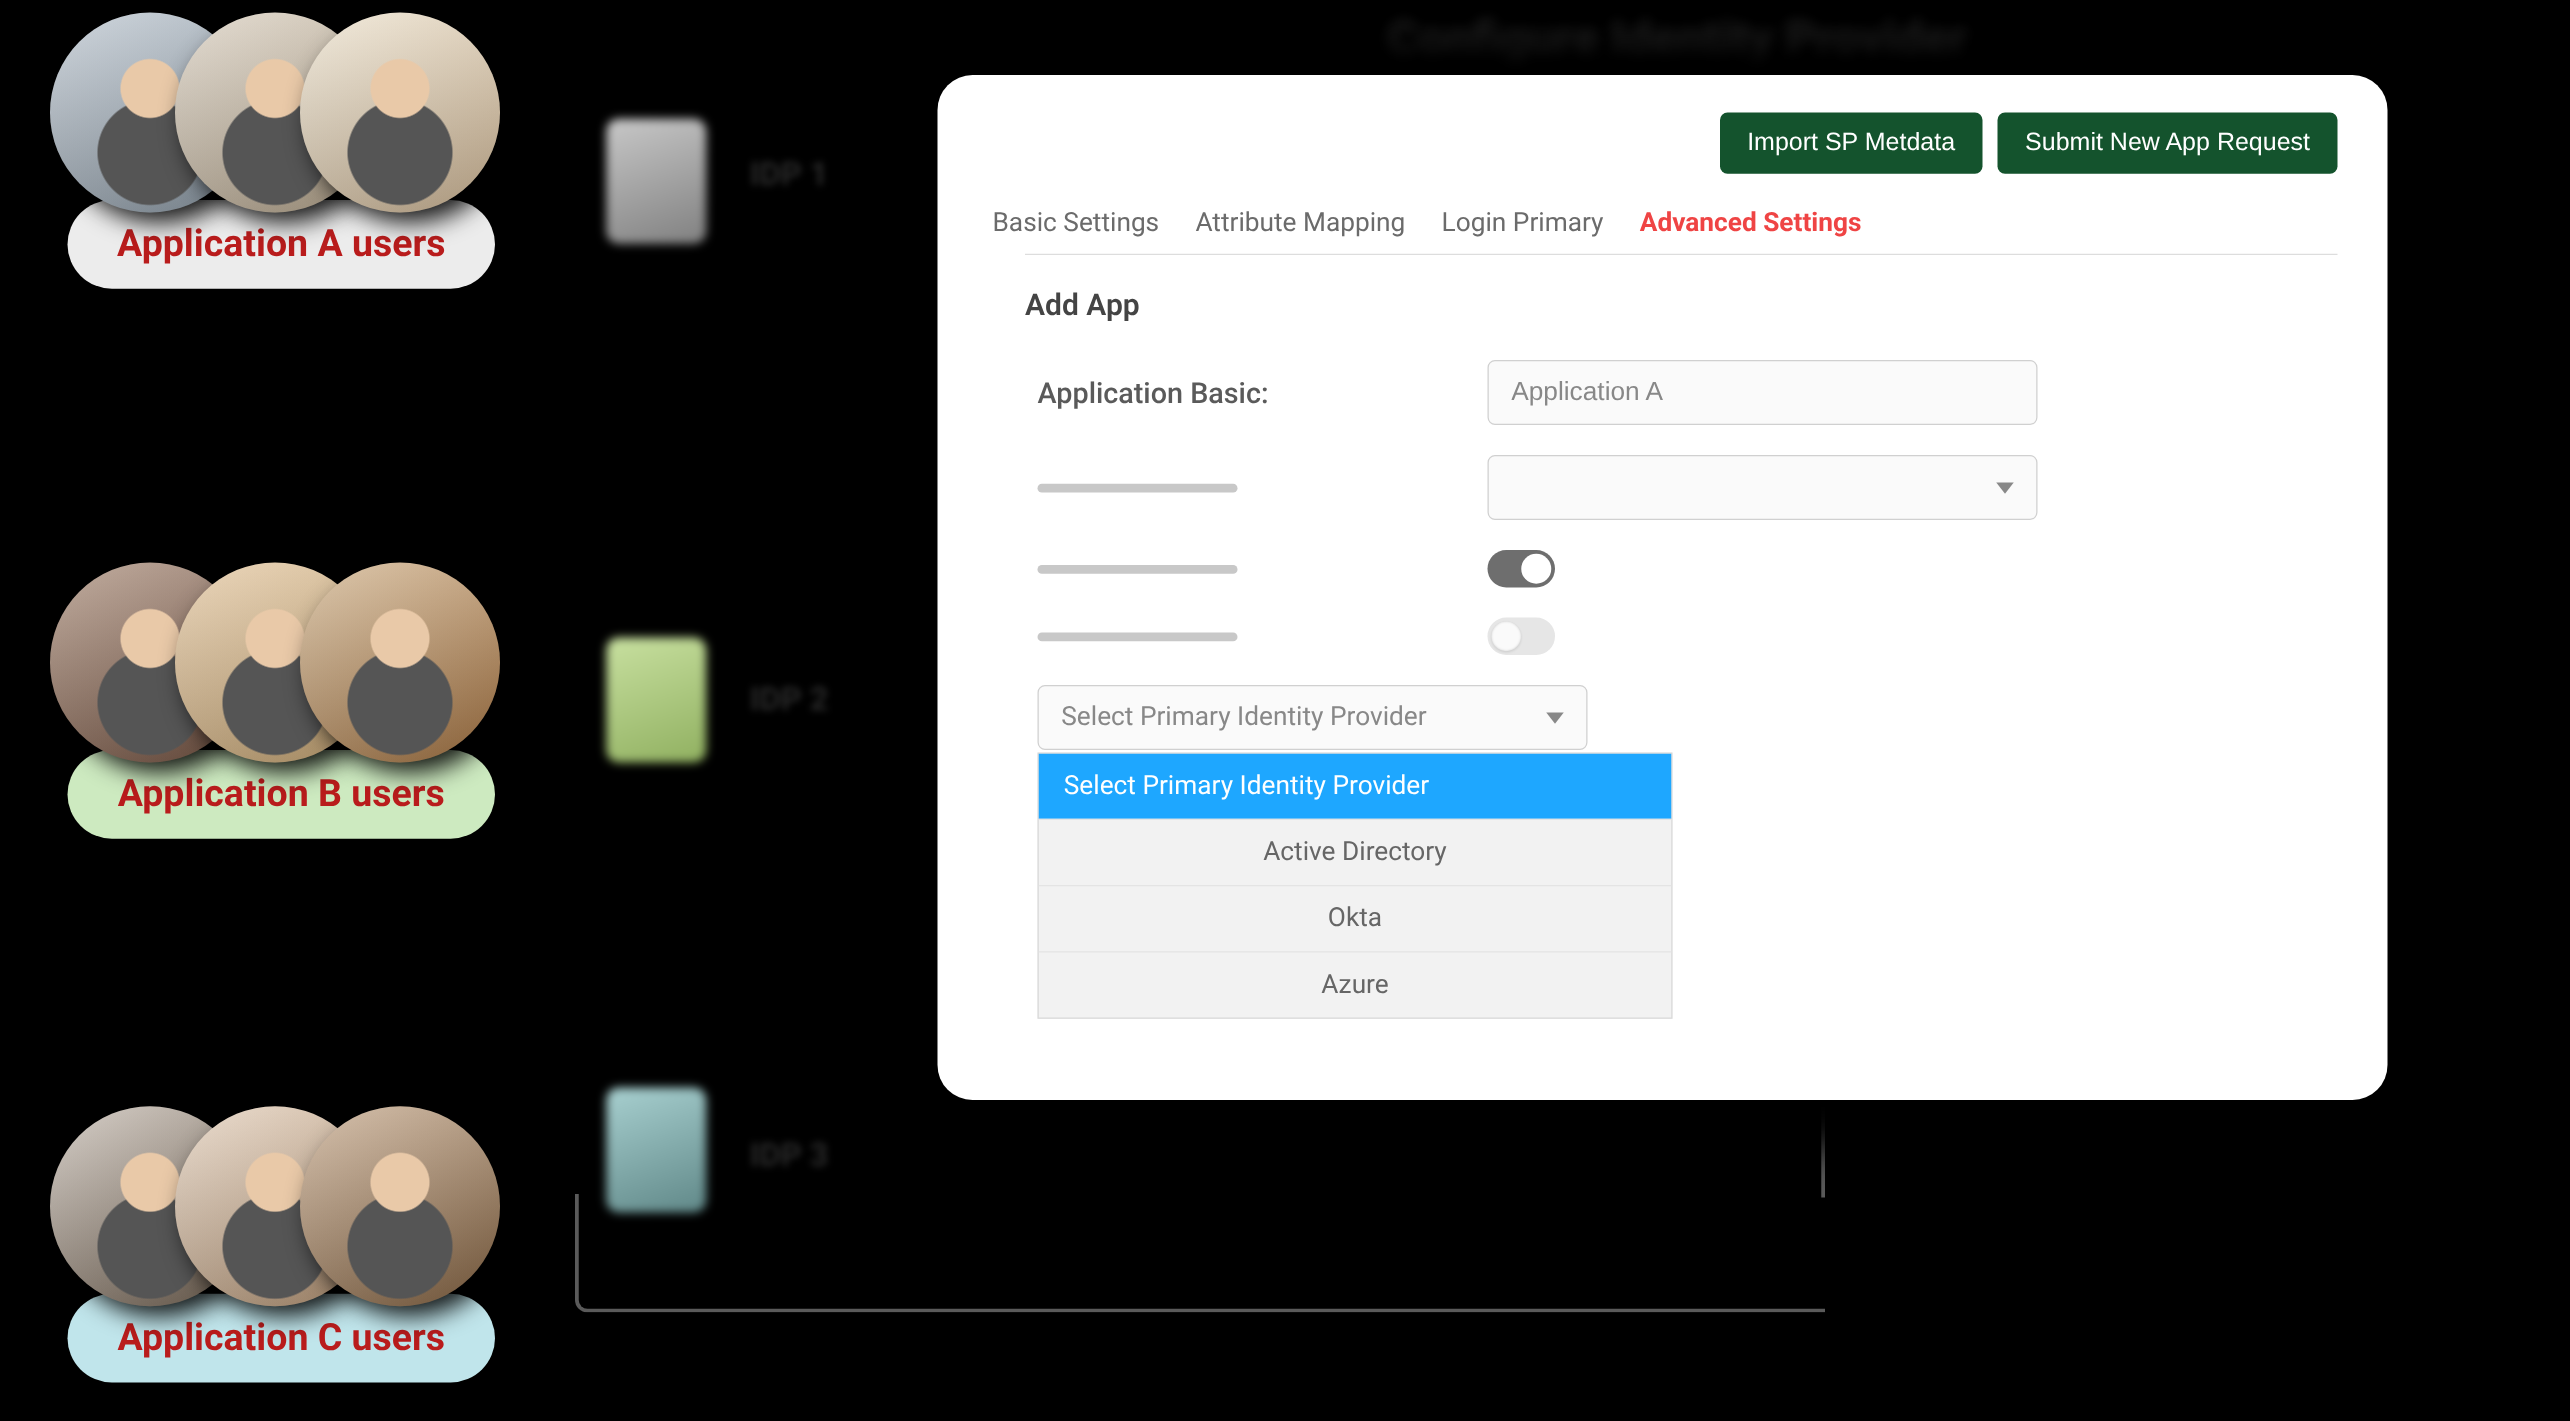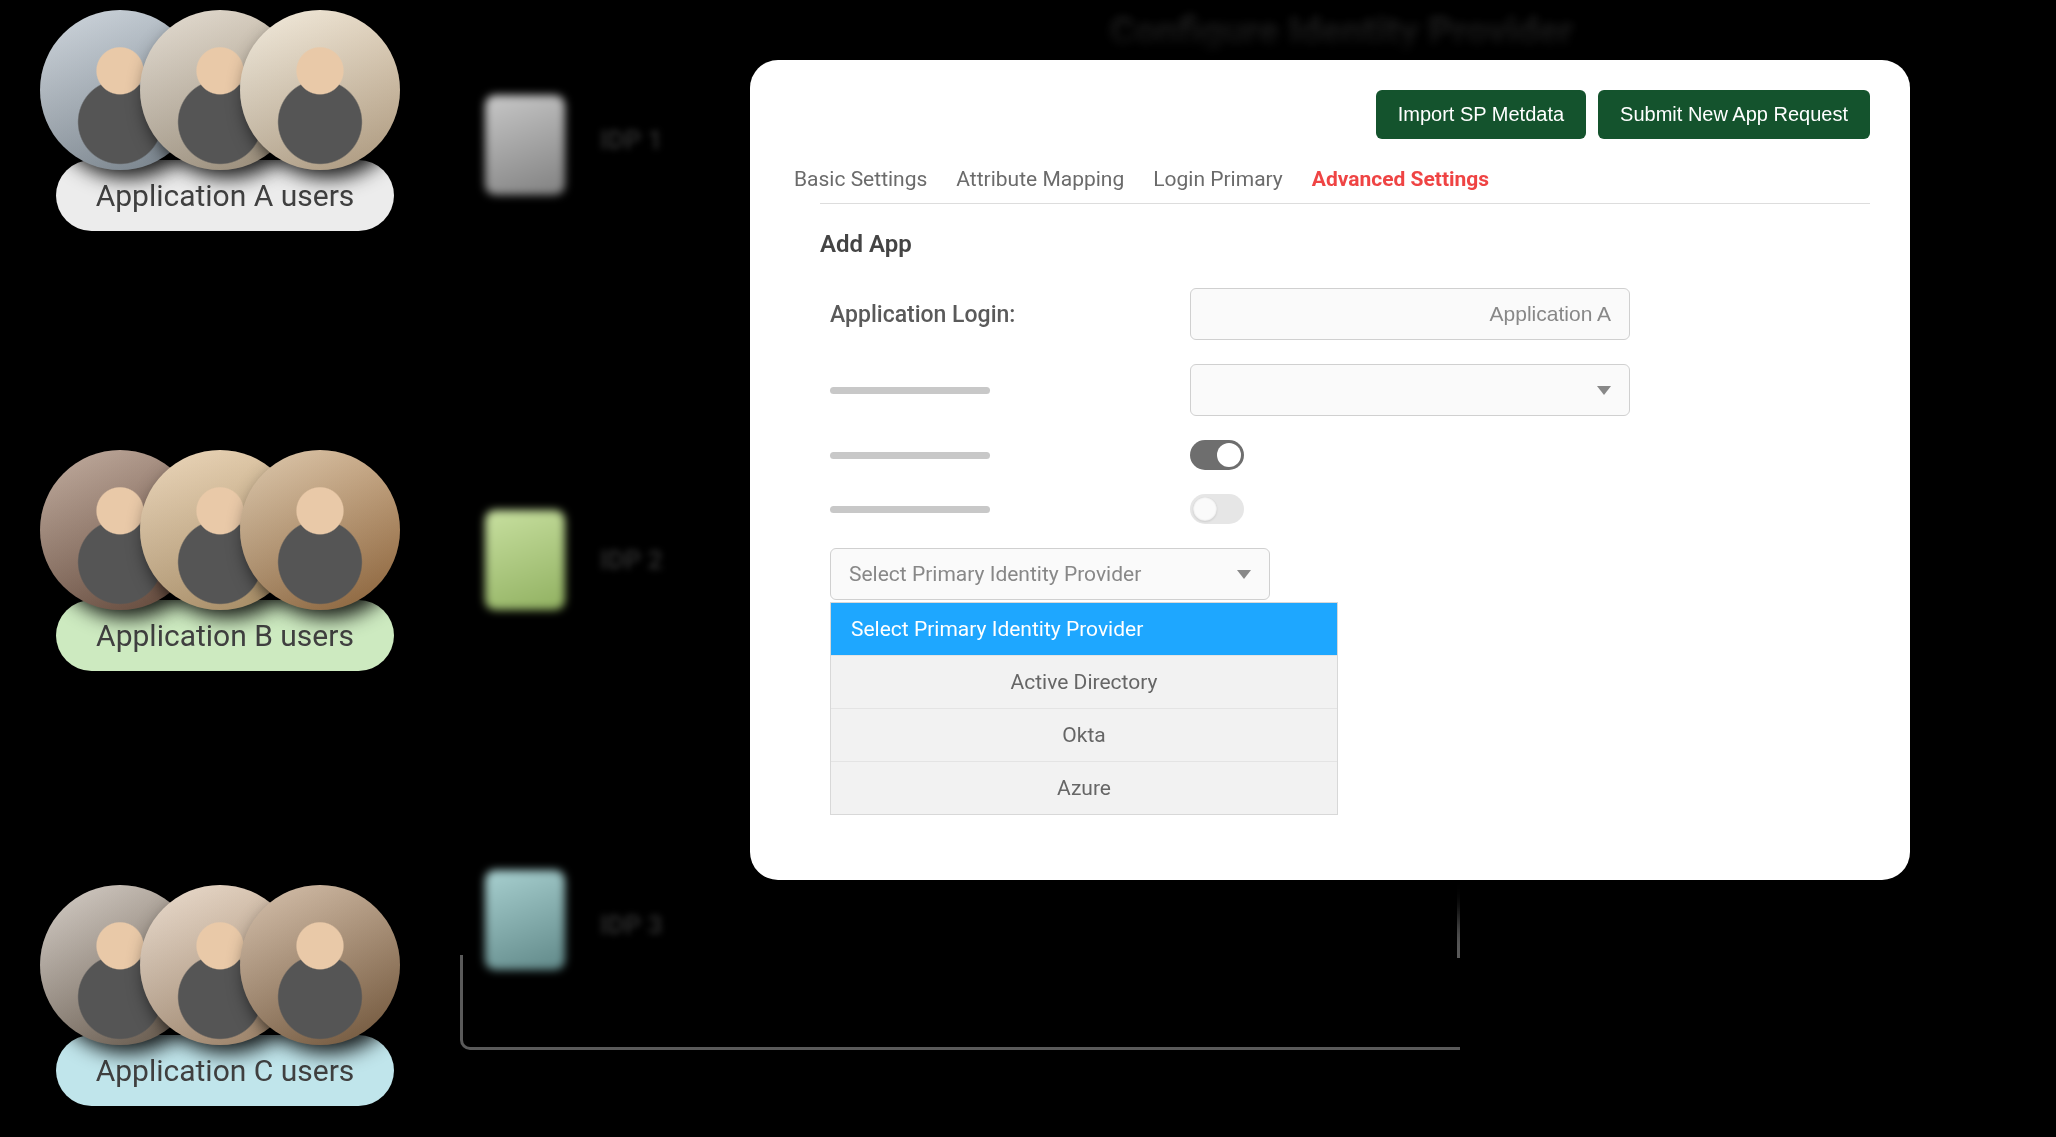--- a/index.html
+++ b/index.html
@@ -56,22 +56,22 @@
   .group-c .avatar:nth-child(1){ background:linear-gradient(135deg,#d0c8c0,#706050);}
   .group-c .avatar:nth-child(2){ background:linear-gradient(135deg,#e8d8c8,#b09070);}
   .group-c .avatar:nth-child(3){ background:linear-gradient(135deg,#d0b8a0,#806040);}
 
   .group-pill {
     position: relative;
     margin-top: -20px;
     padding: 18px 40px;
     border-radius: 40px;
     font-size: 30px;
-    font-weight: 400;
-    color: #404040;
+    font-weight: 700;
+    color: #b91c1c;
     text-align: center;
     filter: drop-shadow(8px 8px 12px rgba(0,0,0,0.95));
     width: fit-content;
     margin-left: auto;
     margin-right: auto;
   }
   .pill-a { background: #ececec; }
   .pill-b { background: #cdeac0; }
   .pill-c { background: #c0e5eb; }
 
@@ -215,21 +215,20 @@
 
   .text-input{
     width:440px;
     height:52px;
     border:1px solid #d0d0d0;
     border-radius:6px;
     padding:0 18px;
     font-size:21px;
     color:#888;
     background:#fafafa;
-    text-align:right;
   }
 
   .select-input{
     width:440px;
     height:52px;
     border:1px solid #d0d0d0;
     border-radius:6px;
     padding:0 18px;
     font-size:21px;
     color:#888;
@@ -346,21 +345,21 @@
     <div class="tab">Login Primary</div>
     <div class="tab active">Advanced Settings</div>
   </div>
   <div class="tab-underline"></div>
 
   <div class="section-title">Add App</div>
 
   <div class="form-area">
 
     <div class="form-row">
-      <div class="form-label">Application Login:</div>
+      <div class="form-label">Application Basic:</div>
       <input class="text-input" value="Application A" style="">
     </div>
 
     <div class="form-row">
       <div class="form-label">
           <div class="label-placeholder"></div>
         </div>
       <div class="select-input">
         <span></span>
         <span class="tri-down"></span>

